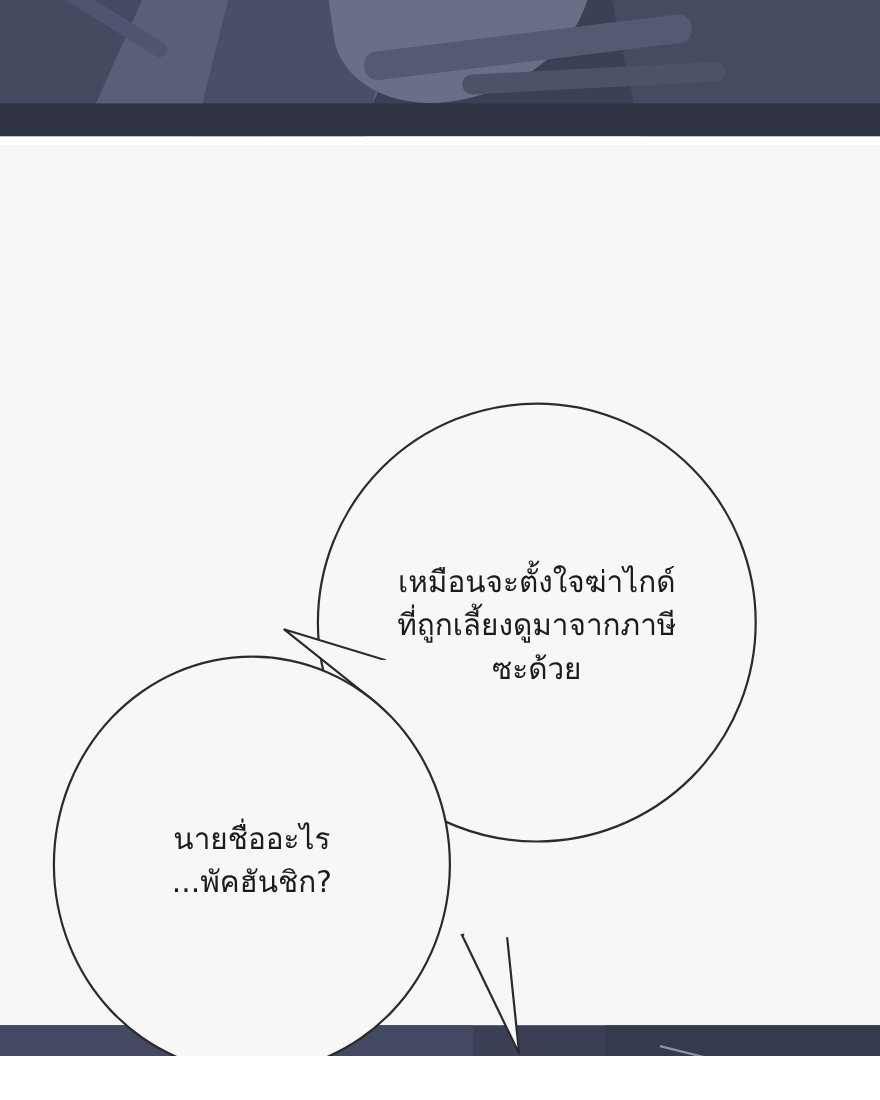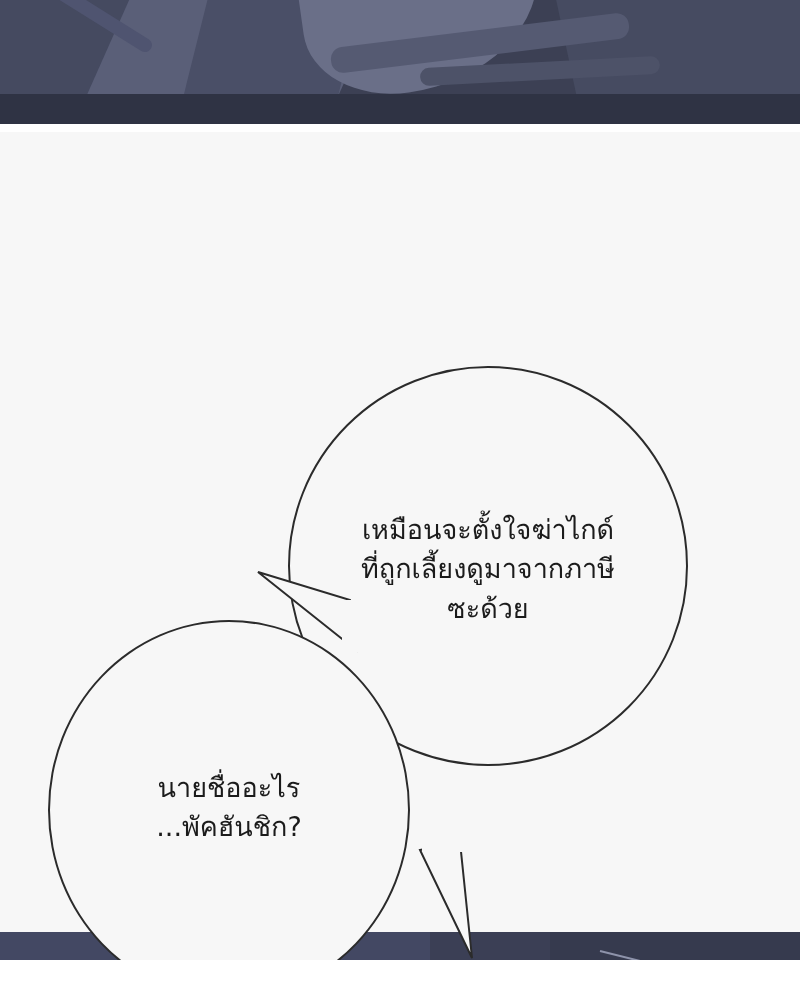--- a/index.html
+++ b/index.html
@@ -189,21 +189,21 @@
     width: 400px;
     height: 400px;
   }
   #bubble-upper .bubble-text {
     font-size: 27px;
     margin-top: 6px;
   }
 
   #bubble-lower {
     left: 48px;
-    top: 620px;
+    top: 596px;
     width: 362px;
     height: 380px;
     z-index: 3;
     align-items: center;
   }
   #bubble-lower .bubble-text {
     font-size: 27px;
     margin-top: -6px;
   }
 

